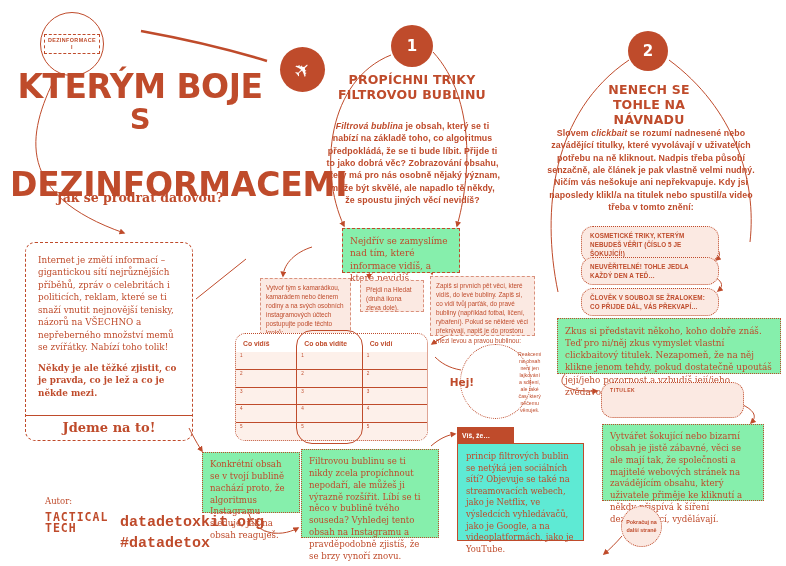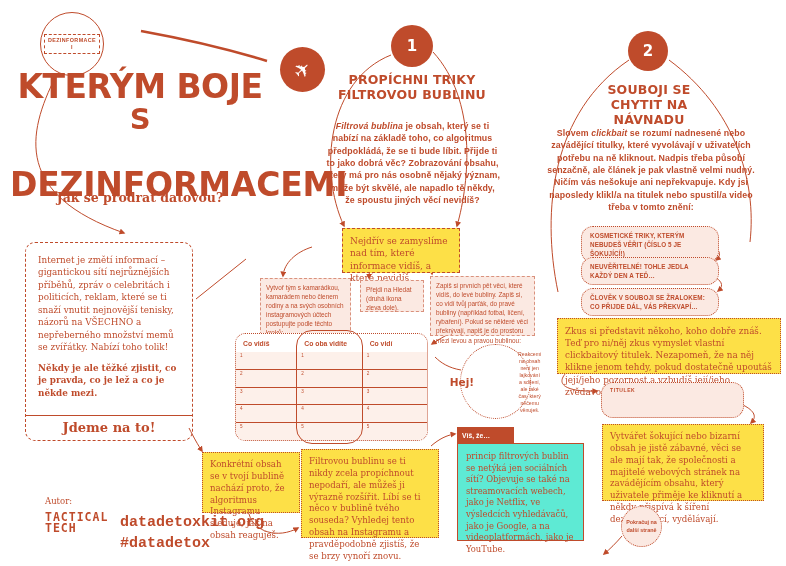--- a/index.html
+++ b/index.html
@@ -36,21 +36,21 @@
   .introbox{left:25px;top:242px;width:168px;height:199px;border:1.5px dashed var(--red);border-radius:10px;padding:11px 12px 30px 12px;font-family:"DejaVu Serif",serif;font-size:8.8px;line-height:1.42;}
   .introbox p{margin-bottom:8px;}
   .intro-cta{position:absolute;left:0;right:0;bottom:0;height:25px;border-top:1.5px solid var(--red);display:flex;align-items:center;justify-content:center;font-weight:bold;font-size:13px;font-family:"DejaVu Serif",serif;cursor:pointer;}
 
   
   .numcirc{width:42px;height:42px;border-radius:50%;background:var(--red);color:#fff;display:flex;align-items:center;justify-content:center;font-weight:bold;font-size:15px;font-family:"DejaVu Sans",sans-serif;}
   .sec-title{font-family:"DejaVu Sans",sans-serif;font-weight:bold;font-size:12.5px;line-height:1.2;text-align:center;letter-spacing:.2px;}
   .sec-body{font-weight:bold;font-size:8.8px;line-height:1.4;text-align:center;letter-spacing:.1px;}
 
   
-  .dbox{border:1.2px dashed var(--red);font-family:"DejaVu Serif",serif;font-size:8.6px;line-height:1.38;padding:6px 7px;background:#fde047;}
+  .dbox{border:1.2px dashed var(--red);font-family:"DejaVu Serif",serif;font-size:8.6px;line-height:1.38;padding:6px 7px;background:#86efac;}
 
   
   .step{background:var(--pink);border:1px dashed rgba(191,75,43,.55);font-size:6.4px;line-height:1.42;padding:4px 5px;color:var(--red);}
 
   
   .vtable{left:235px;top:333px;width:193px;height:108px;border:1.5px dotted var(--red);border-radius:10px;overflow:hidden;background:#fff;}
   .vtable .hrow{display:flex;height:18px;align-items:center;}
   .vtable .hcell{font-size:6.8px;font-weight:bold;padding-left:7px;}
   .vtable .row{display:flex;height:17.8px;}
   .cell{background:var(--pink2);border-bottom:1.4px solid var(--red);font-size:4.6px;padding:1px 0 0 4px;color:var(--red);}
@@ -190,21 +190,21 @@
   <div class="ht">Reakcemi na obsah není jen lajkování a sdílení, ale také čas, který něčemu věnuješ.</div>
 </div>
 
 <div class="abs dbox" style="left:202px;top:452px;width:98px;height:61px;border-style:dotted;">Konkrétní obsah se v tvojí bublině nachází proto, že algoritmus Instagramu sleduje, jak na obsah reaguješ.</div>
 <div class="abs dbox" style="left:301px;top:449px;width:138px;height:89px;border-style:dotted;">Filtrovou bublinu se ti nikdy zcela propíchnout nepodaří, ale můžeš ji výrazně rozšířit. Líbí se ti něco v bublině tvého souseda? Vyhledej tento obsah na Instagramu a pravděpodobně zjistíš, že se brzy vynoří znovu.</div>
 
 <div class="abs fact-tab">Víš, že…</div>
 <div class="abs fact-body">princip filtrových bublin se netýká jen sociálních sítí? Objevuje se také na streamovacích webech, jako je Netflix, ve výsledcích vyhledávačů, jako je Google, a na videoplatformách, jako je YouTube.</div>
 
 <div class="abs numcirc" style="left:628px;top:31px;width:40px;height:40px;">2</div>
-<div class="abs sec-title" style="left:589px;top:82px;width:120px;">SOUBOJI SE CHYTIT NA NÁVNADU</div>
+<div class="abs sec-title" style="left:589px;top:82px;width:120px;">NENECH SE TOHLE NA NÁVNADU</div>
 <div class="abs sec-body" style="left:545px;top:127px;width:212px;">
   <span>Slovem </span><span class="it">clickbait</span><span> se rozumí nadnesené nebo zavádějící titulky, které vyvolávají v uživatelích potřebu na ně kliknout. Nadpis třeba působí senzačně, ale článek je pak vlastně velmi nudný. Ničím vás nešokuje ani nepřekvapuje. Kdy jsi naposledy klikl/a na titulek nebo spustil/a video třeba v tomto znění:</span>
 </div>
 
 <div class="abs pill" style="top:226px;">KOSMETICKÉ TRIKY, KTERÝM NEBUDEŠ VĚŘIT (ČÍSLO 5 JE ŠOKUJÍCÍ!)</div>
 <div class="abs pill" style="top:257px;">NEUVĚŘITELNÉ! TOHLE JEDLA KAŽDÝ DEN A TEĎ…</div>
 <div class="abs pill" style="top:288px;">ČLOVĚK V SOUBOJI SE ŽRALOKEM: CO PŘIJDE DÁL, VÁS PŘEKVAPÍ…</div>
 
 <div class="abs dbox" style="left:557px;top:318px;width:224px;height:56px;border-style:dotted;font-size:8.8px;">Zkus si představit někoho, koho dobře znáš. Teď pro ni/něj zkus vymyslet vlastní clickbaitový titulek. Nezapomeň, že na něj klikne jenom tehdy, pokud dostatečně upoutáš její/jeho pozornost a vzbudíš její/jeho zvědavost:</div>
 

